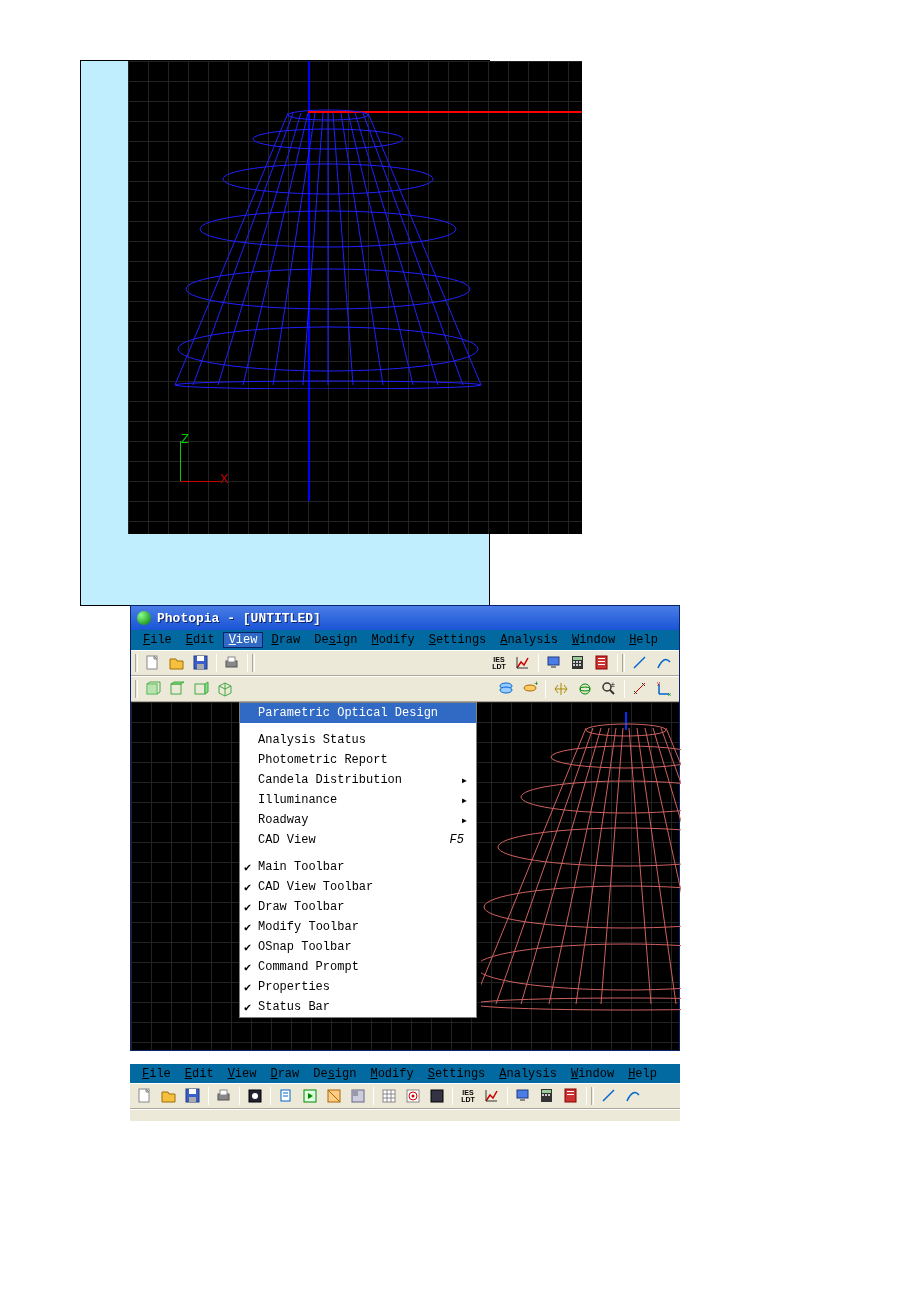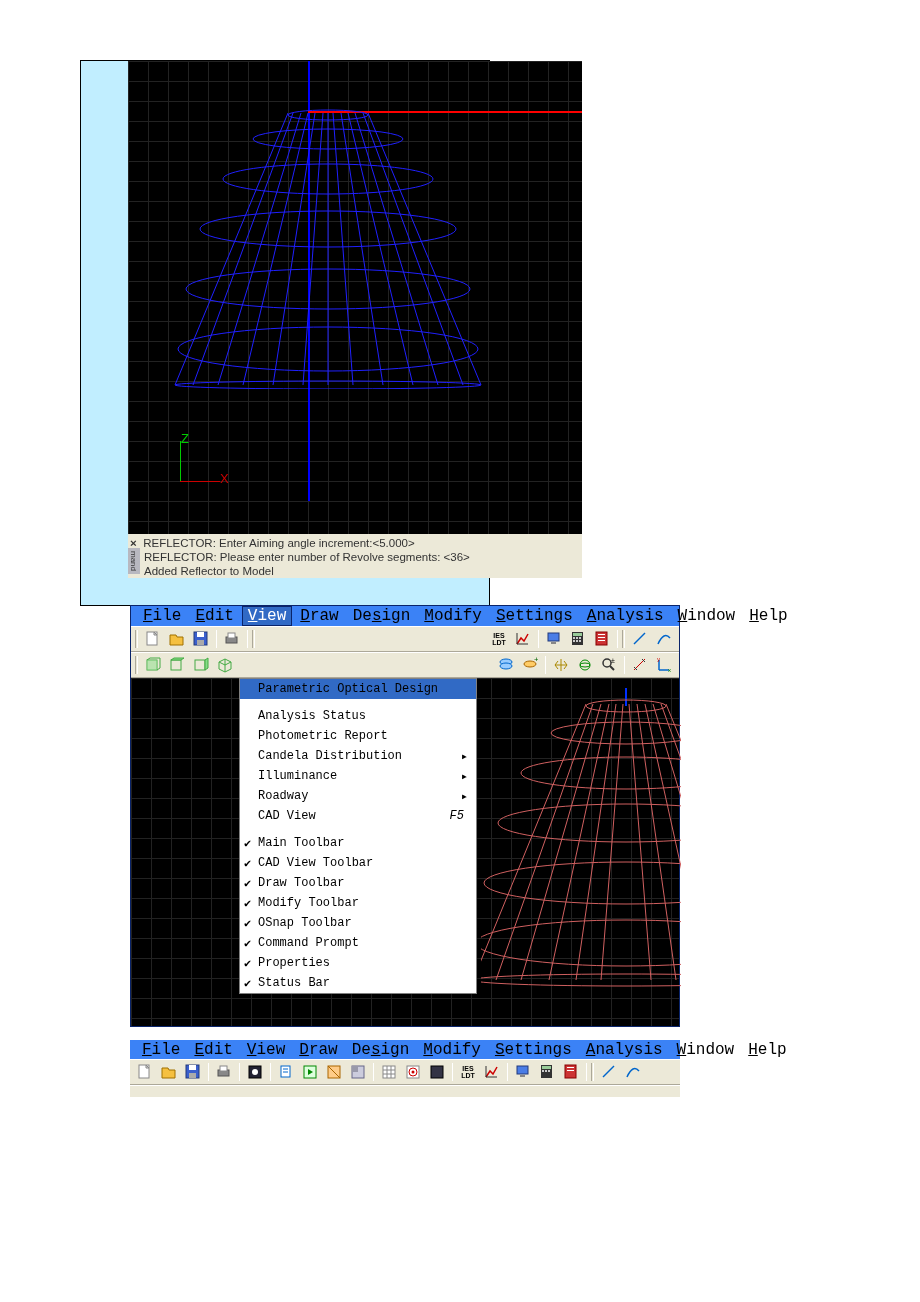--- a/index.html
+++ b/index.html
@@ -23,38 +23,38 @@
   .cmdbox { position: absolute; left: 47px; top: 473px; width: 454px; background: #ece9d8; font-family: Arial; font-size: 11.5px; color:#333; padding: 2px 0 0 2px; line-height: 14px; }
   .cmdbox .close { display:inline-block; width:10px; font-weight:bold; }
   .cmdbox .tab { position:absolute; left:0; top:14px; width:12px; height:26px; background:#b8b8c0; writing-mode: vertical-rl; font-size:8px; text-align:center;}
   
   
   .win2 { position: relative; width: 550px; margin-left: 50px; border:1px solid #0a246a; margin-top:-1px;}
   .titlebar { background: linear-gradient(#4a7de6, #1a54d6); height: 24px; display:flex; align-items:center; padding-left:6px; gap:6px; }
   .titlebar .orb { width:14px; height:14px; border-radius:50%; background: radial-gradient(circle at 30% 30%, #8f8, #070); }
   .titlebar .title { color:#fff; font-family: "Courier New", monospace; font-size:13px; font-weight:bold; text-shadow:1px 1px 0 #0a246a;}
   
-  .menubar { background:#3b82f6; height:20px; display:flex; align-items:center; padding-left:6px; font-family:"Courier New", monospace; font-size:16px; gap:2px;}
+  .menubar { background:#0369a1; height:20px; display:flex; align-items:center; padding-left:6px; font-family:"Courier New", monospace; font-size:12px; gap:2px;}
   .menubar .mi { padding:1px 6px; cursor:default;}
   .menubar .mi.open { background:#316ac5; color:#fff; border:1px solid #0a246a; padding:0px 5px;}
   .menubar .und { text-decoration: underline; }
   
   .toolbar { background:#ece9d8; height:26px; display:flex; align-items:center; padding:0 4px; gap:2px; border-top:1px solid #fff; border-bottom:1px solid #aca899;}
   .toolbar .grip { width:3px; height:18px; border-left:1px solid #aca899; border-right:1px solid #fff; margin-right:2px;}
   .toolbar .btn { width:22px; height:22px; display:flex; align-items:center; justify-content:center; font-size:10px;}
   .toolbar .sep { width:1px; height:18px; background:#aca899; margin:0 2px; border-right:1px solid #fff;}
   .toolbar .btn svg { width:16px; height:16px; }
   .ies { font-size:7px; line-height:7px; font-family:Arial; font-weight:bold; text-align:center;}
   
   .win2 .client { position:relative; height:348px; background:#000;
     background-image: linear-gradient(#222 1px, transparent 1px), linear-gradient(90deg, #222 1px, transparent 1px);
     background-size: 20px 20px;}
   .dropdown { position:absolute; left:108px; top:0; width:238px; background:#fff; border:1px solid #808080; font-family:"Courier New", monospace; font-size:12px; box-shadow:2px 2px 2px rgba(0,0,0,.3);}
   .dropdown .dmi { padding:3px 18px 3px 18px; position:relative; white-space:nowrap;}
-  .dropdown .dmi.hl { background:#316ac5; color:#000000;}
+  .dropdown .dmi.hl { background:#316ac5; color:#ffffff;}
   .dropdown .dsep { height:1px; background:#aca899; margin:3px 2px; border-bottom:1px solid #fff;}
   .dropdown .sub { position:absolute; right:8px; }
   .dropdown .chk { position:absolute; left:4px; }
   .dropdown .sc { position:absolute; right:12px;font-style:italic; }
   
   .reflector-red { position:absolute; right:-2px; top:10px; width:200px; height:300px; overflow:hidden;}
   .reflector-red svg { width:300px; height:300px; }
   
   
   .win3 { position:relative; width:550px; margin-left:50px; margin-top:12px; border:0; background:#ece9d8;}
@@ -93,30 +93,27 @@
           <path d="M190 4 L290 276"></path>
               <path d="M195 4 L308 276"></path>
         </g>
       </svg>
     </div>
     <div class="mini-axis"></div>
     <div class="mini-axis-h"></div>
     <div class="axis-label-z">Z</div>
     <div class="axis-label-x">X</div>
   </div>
-  <div class="cmdbox">
-    <span class="close">×</span>
-    <span>REFLECTOR: Enter Aiming angle increment:&lt;5.000&gt;</span><br>
-    <span class="tab">mand</span>
-    <span style="padding-left:14px">REFLECTOR: Please enter number of Revolve segments: &lt;36&gt;</span><br>
-    <span style="padding-left:14px">Added Reflector to Model</span>
-  </div>
 </div>
 
 <div class="win2">
+  <div class="titlebar">
+    <div class="orb"></div>
+    <div class="title">Photopia - [UNTITLED]</div>
+  </div>
   <div class="menubar" id="menubar1">
         <div class="mi"><span class="und">F</span>ile</div>
         <div class="mi"><span class="und">E</span>dit</div>
         <div class="mi open"><span class="und">V</span>iew</div>
         <div class="mi"><span class="und">D</span>raw</div>
         <div class="mi">De<span class="und">s</span>ign</div>
         <div class="mi"><span class="und">M</span>odify</div>
         <div class="mi"><span class="und">S</span>ettings</div>
         <div class="mi"><span class="und">A</span>nalysis</div>
         <div class="mi"><span class="und">W</span>indow</div>

